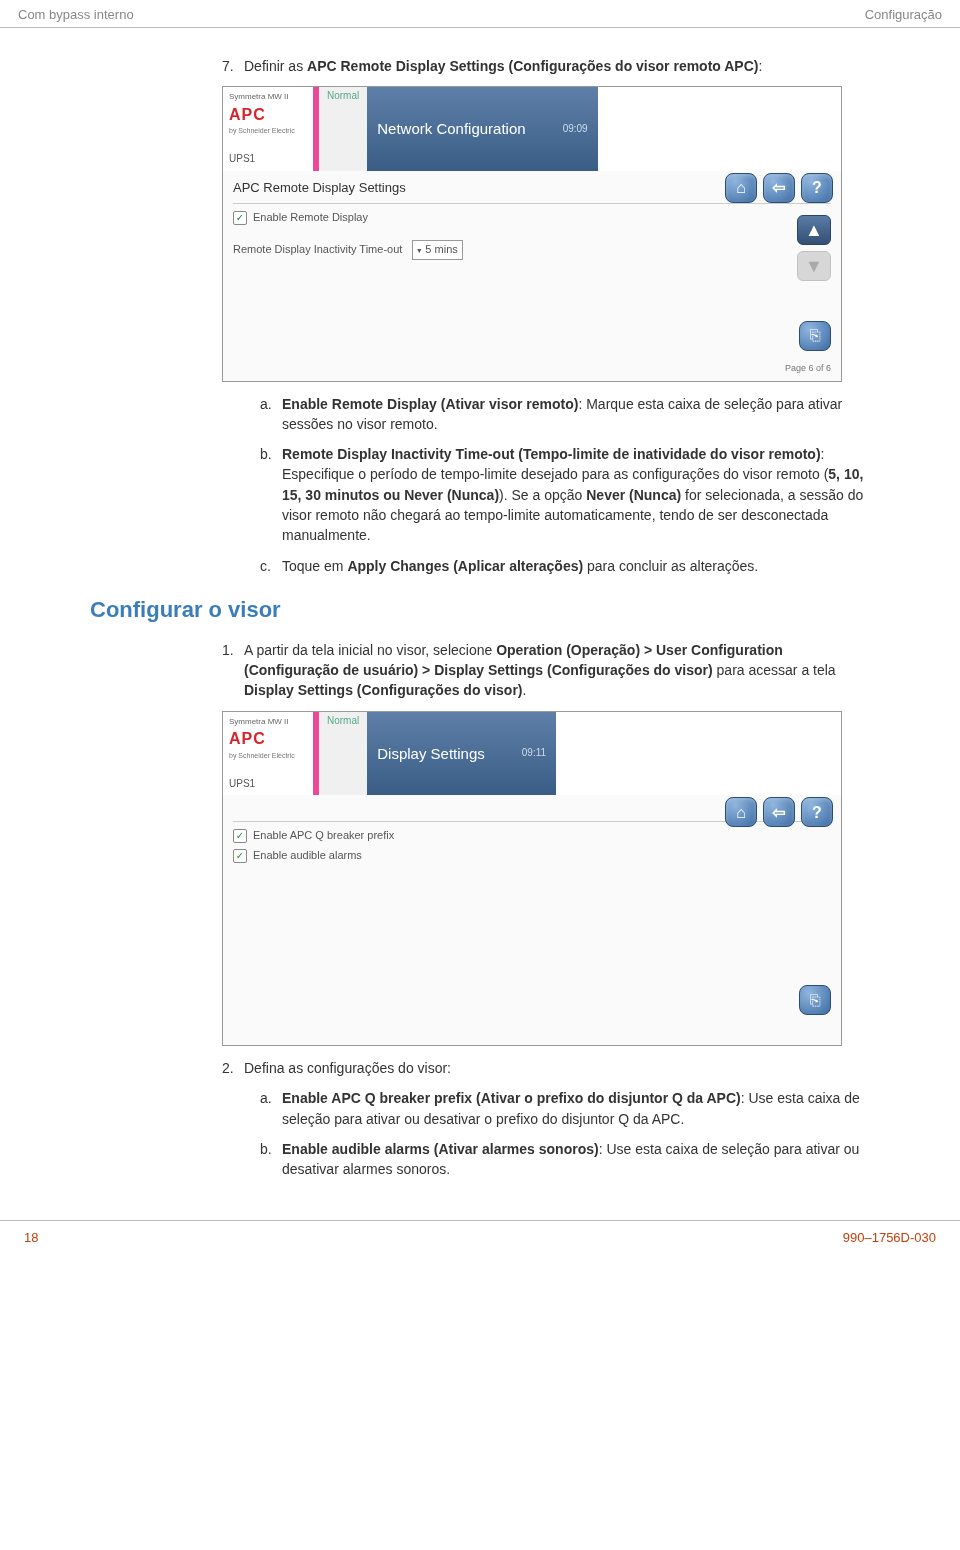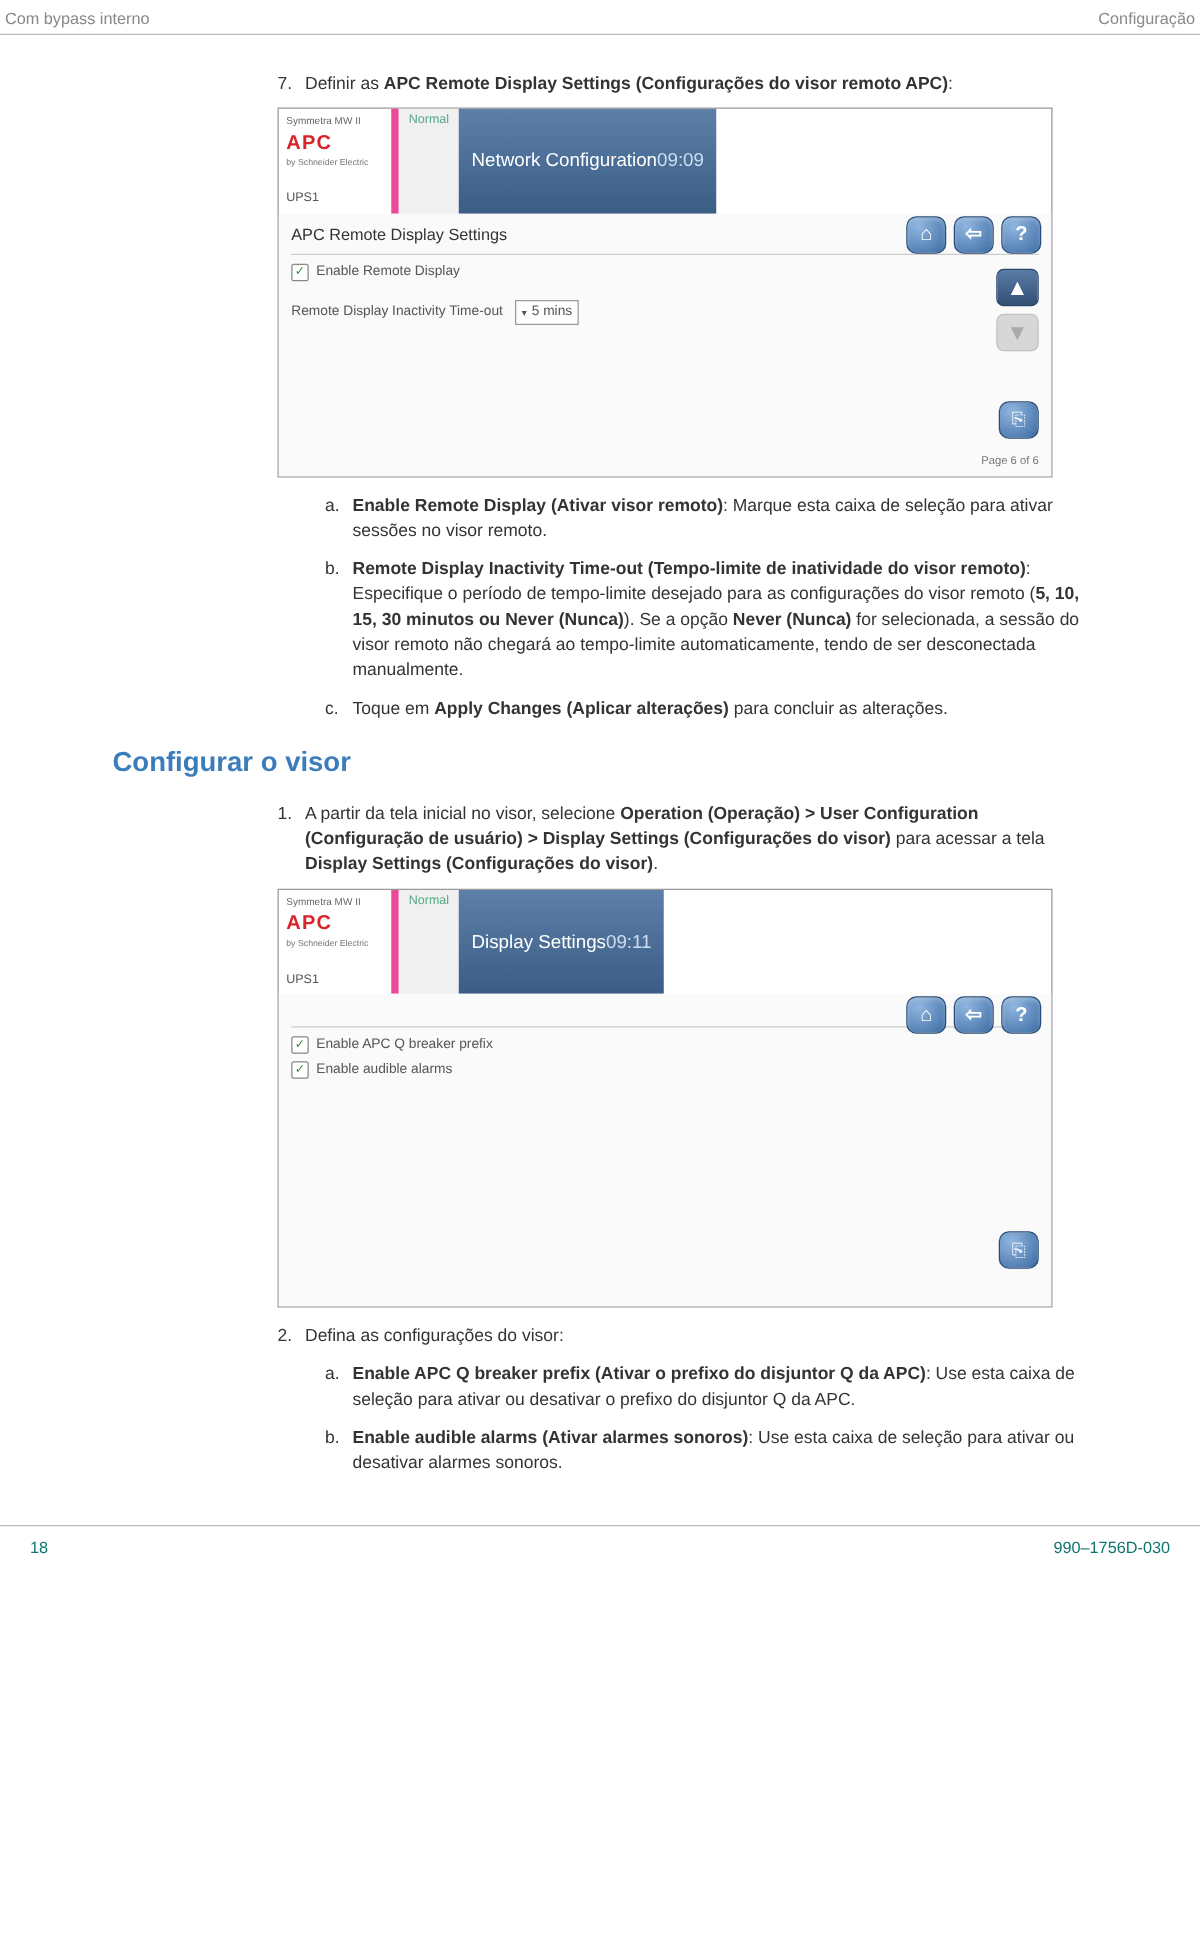--- a/index.html
+++ b/index.html
@@ -11,21 +11,21 @@
     color: #333;
     font-size: 14px;
     line-height: 1.45;
   }
   .page {
     padding: 0;
   }
   .header {
     display: flex;
     justify-content: space-between;
-    padding: 6px 4px 2px;
+    padding: 6px 18px 2px;
     border-bottom: 1px solid #bbb;
     color: #888;
     font-size: 13px;
   }
   .content {
     padding: 18px 90px 10px 90px;
   }
   .bold { font-weight: bold; }
   .list-num {
     padding-left: 132px;
@@ -100,21 +100,21 @@
   .ss-status .r { color: #5a8; }
   .ss-titleband {
     background: linear-gradient(#5d7fa8, #3a5d86);
     color: #fff;
     display: flex;
     justify-content: space-between;
     align-items: center;
     padding: 6px 10px;
     font-size: 15px;
   }
-  .ss-titleband .time { font-size: 15px; color: #cde; }
+  .ss-titleband .time { font-size: 10px; color: #cde; margin-left: 37px; }
   .ss-body {
     position: relative;
     min-height: 210px;
     padding: 8px 10px 30px;
     background: #fafafa;
   }
   .ss-body.tall { min-height: 250px; }
   .ss-section-title {
     font-size: 13px;
     color: #333;
@@ -239,21 +239,21 @@
     display: inline-flex;
     align-items: center; justify-content: center;
     color: #fff;
     font-size: 14px;
   }
   .doc-footer {
     display: flex;
     justify-content: space-between;
     padding: 8px 24px 12px;
     border-top: 1px solid #bbb;
-    color: #0f766e;
+    color: #c2410c;
     font-size: 13px;
     margin-top: 20px;
   }
 </style>
 </head>
 <body>
 
 <div class="page">
   <div class="header">
     <span>Com bypass interno</span>

